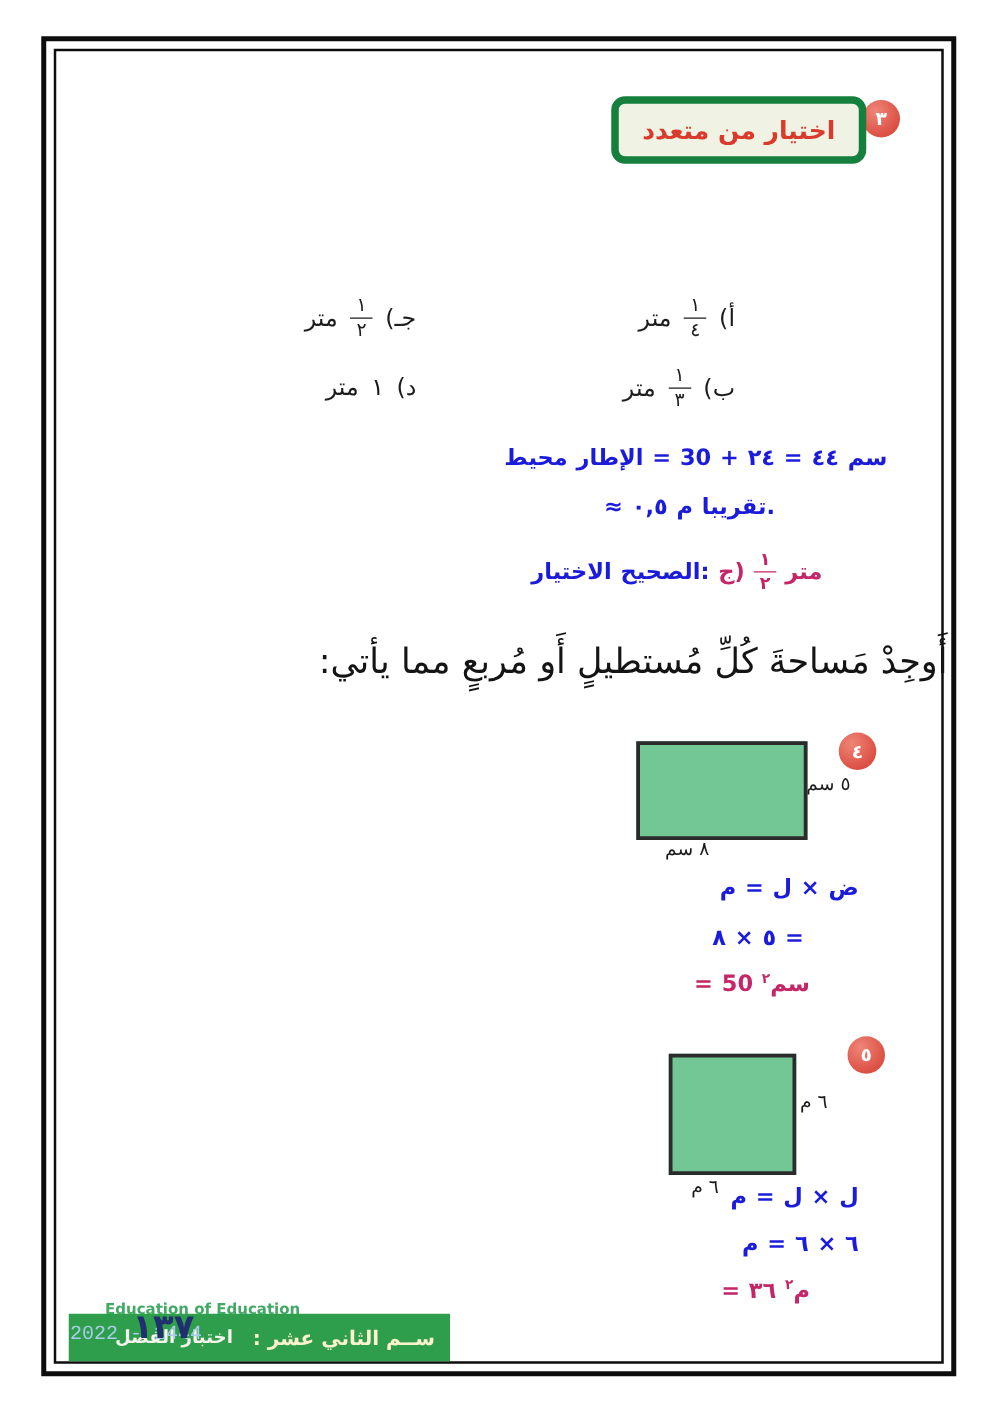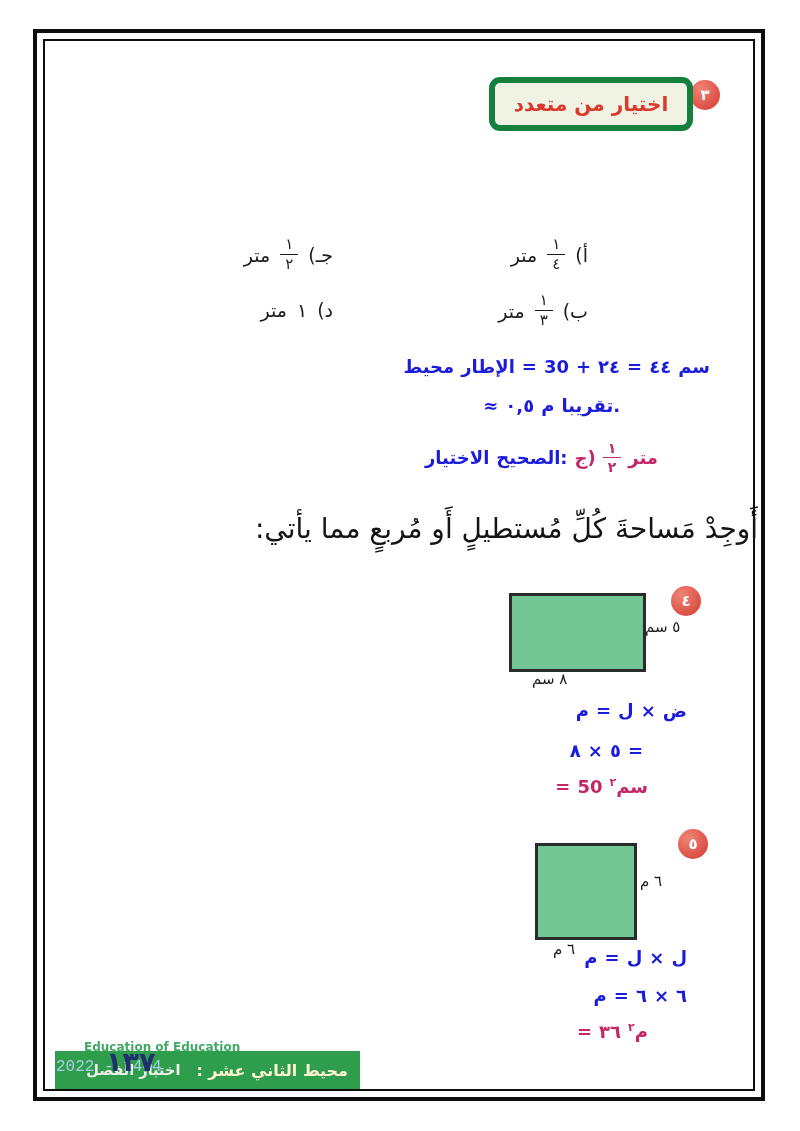--- a/index.html
+++ b/index.html
@@ -168,19 +168,19 @@
     <span class="part">×</span>
     <span class="part">٦</span>
   </div>
   <div class="sol-row crimson" style="top:1021px;right:152px;">
     <span class="part">=</span>
     <span class="part">٣٦</span>
     <span class="unit-sq"><span>م</span><sup>٢</sup></span>
   </div>
 
   <div class="footer-bar">
-    <span class="footer-chapter">محيط الثاني عشر :</span>
+    <span class="footer-chapter">ســم الثاني عشر :</span>
     <span class="footer-section">اختبار الفصل</span>
   </div>
   <div class="wm-en">Education of Education</div>
   <div class="wm-years">2022 - 1444</div>
   <div class="page-num">١٣٧</div>
 </div>
 
 </body></html>

